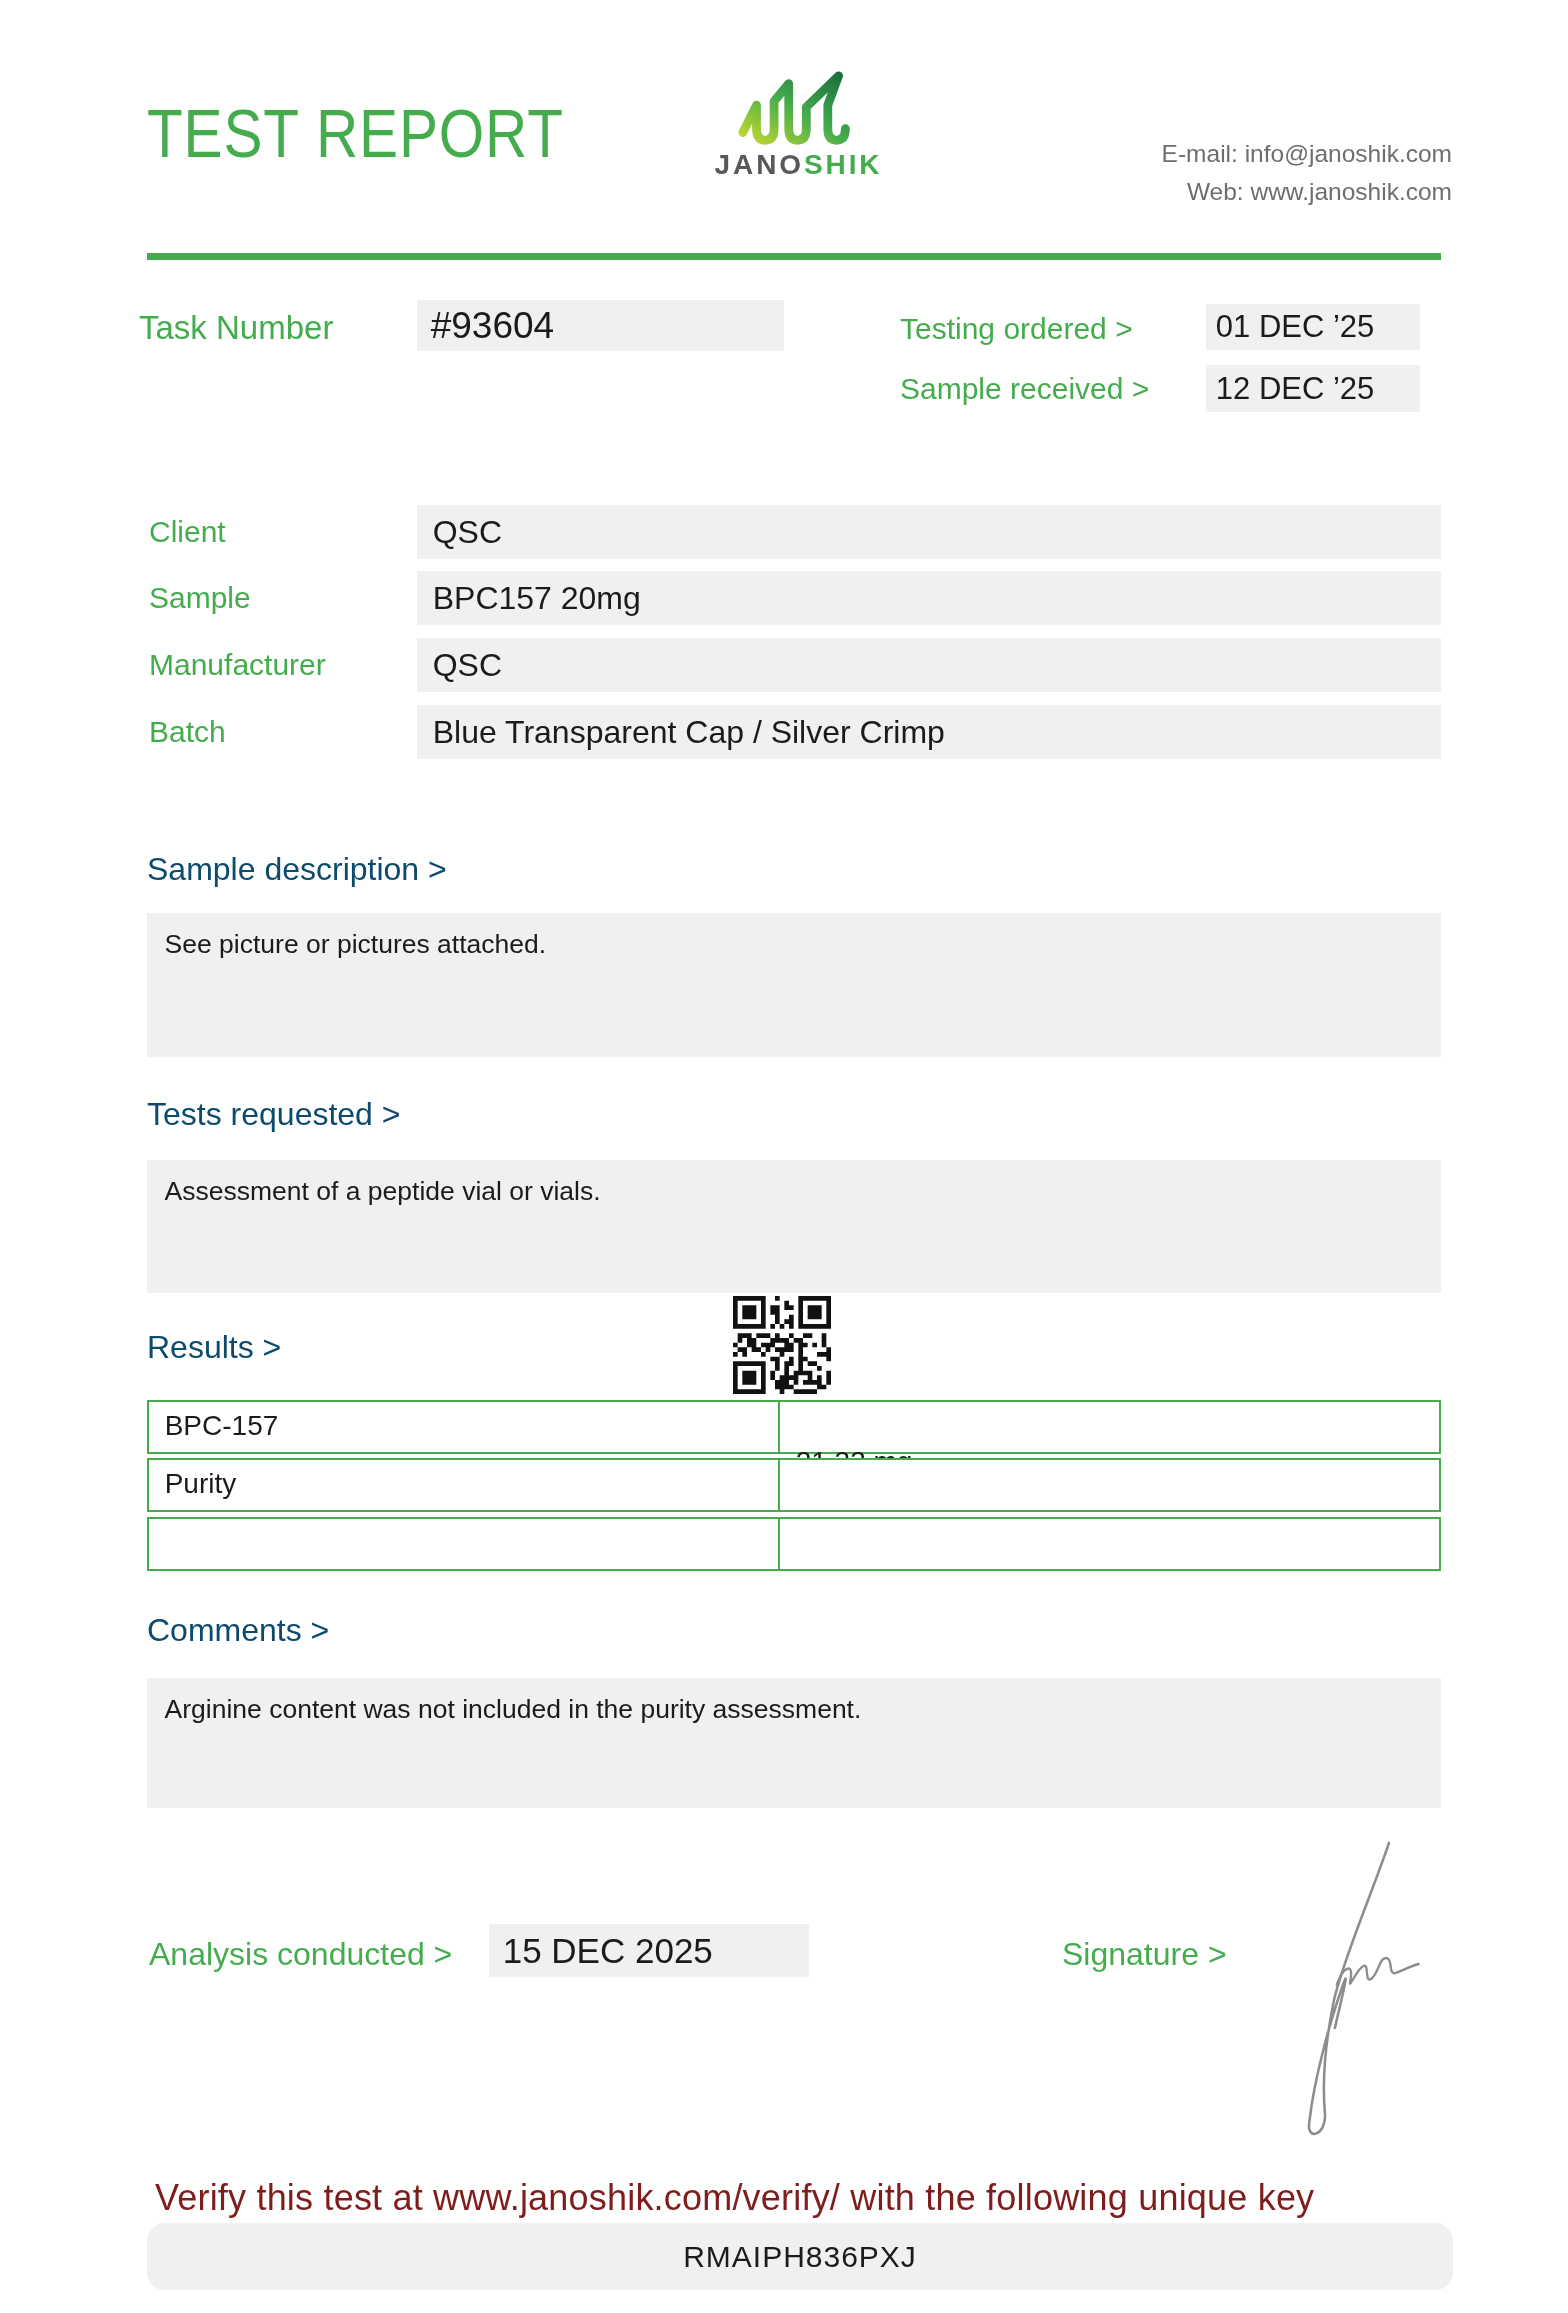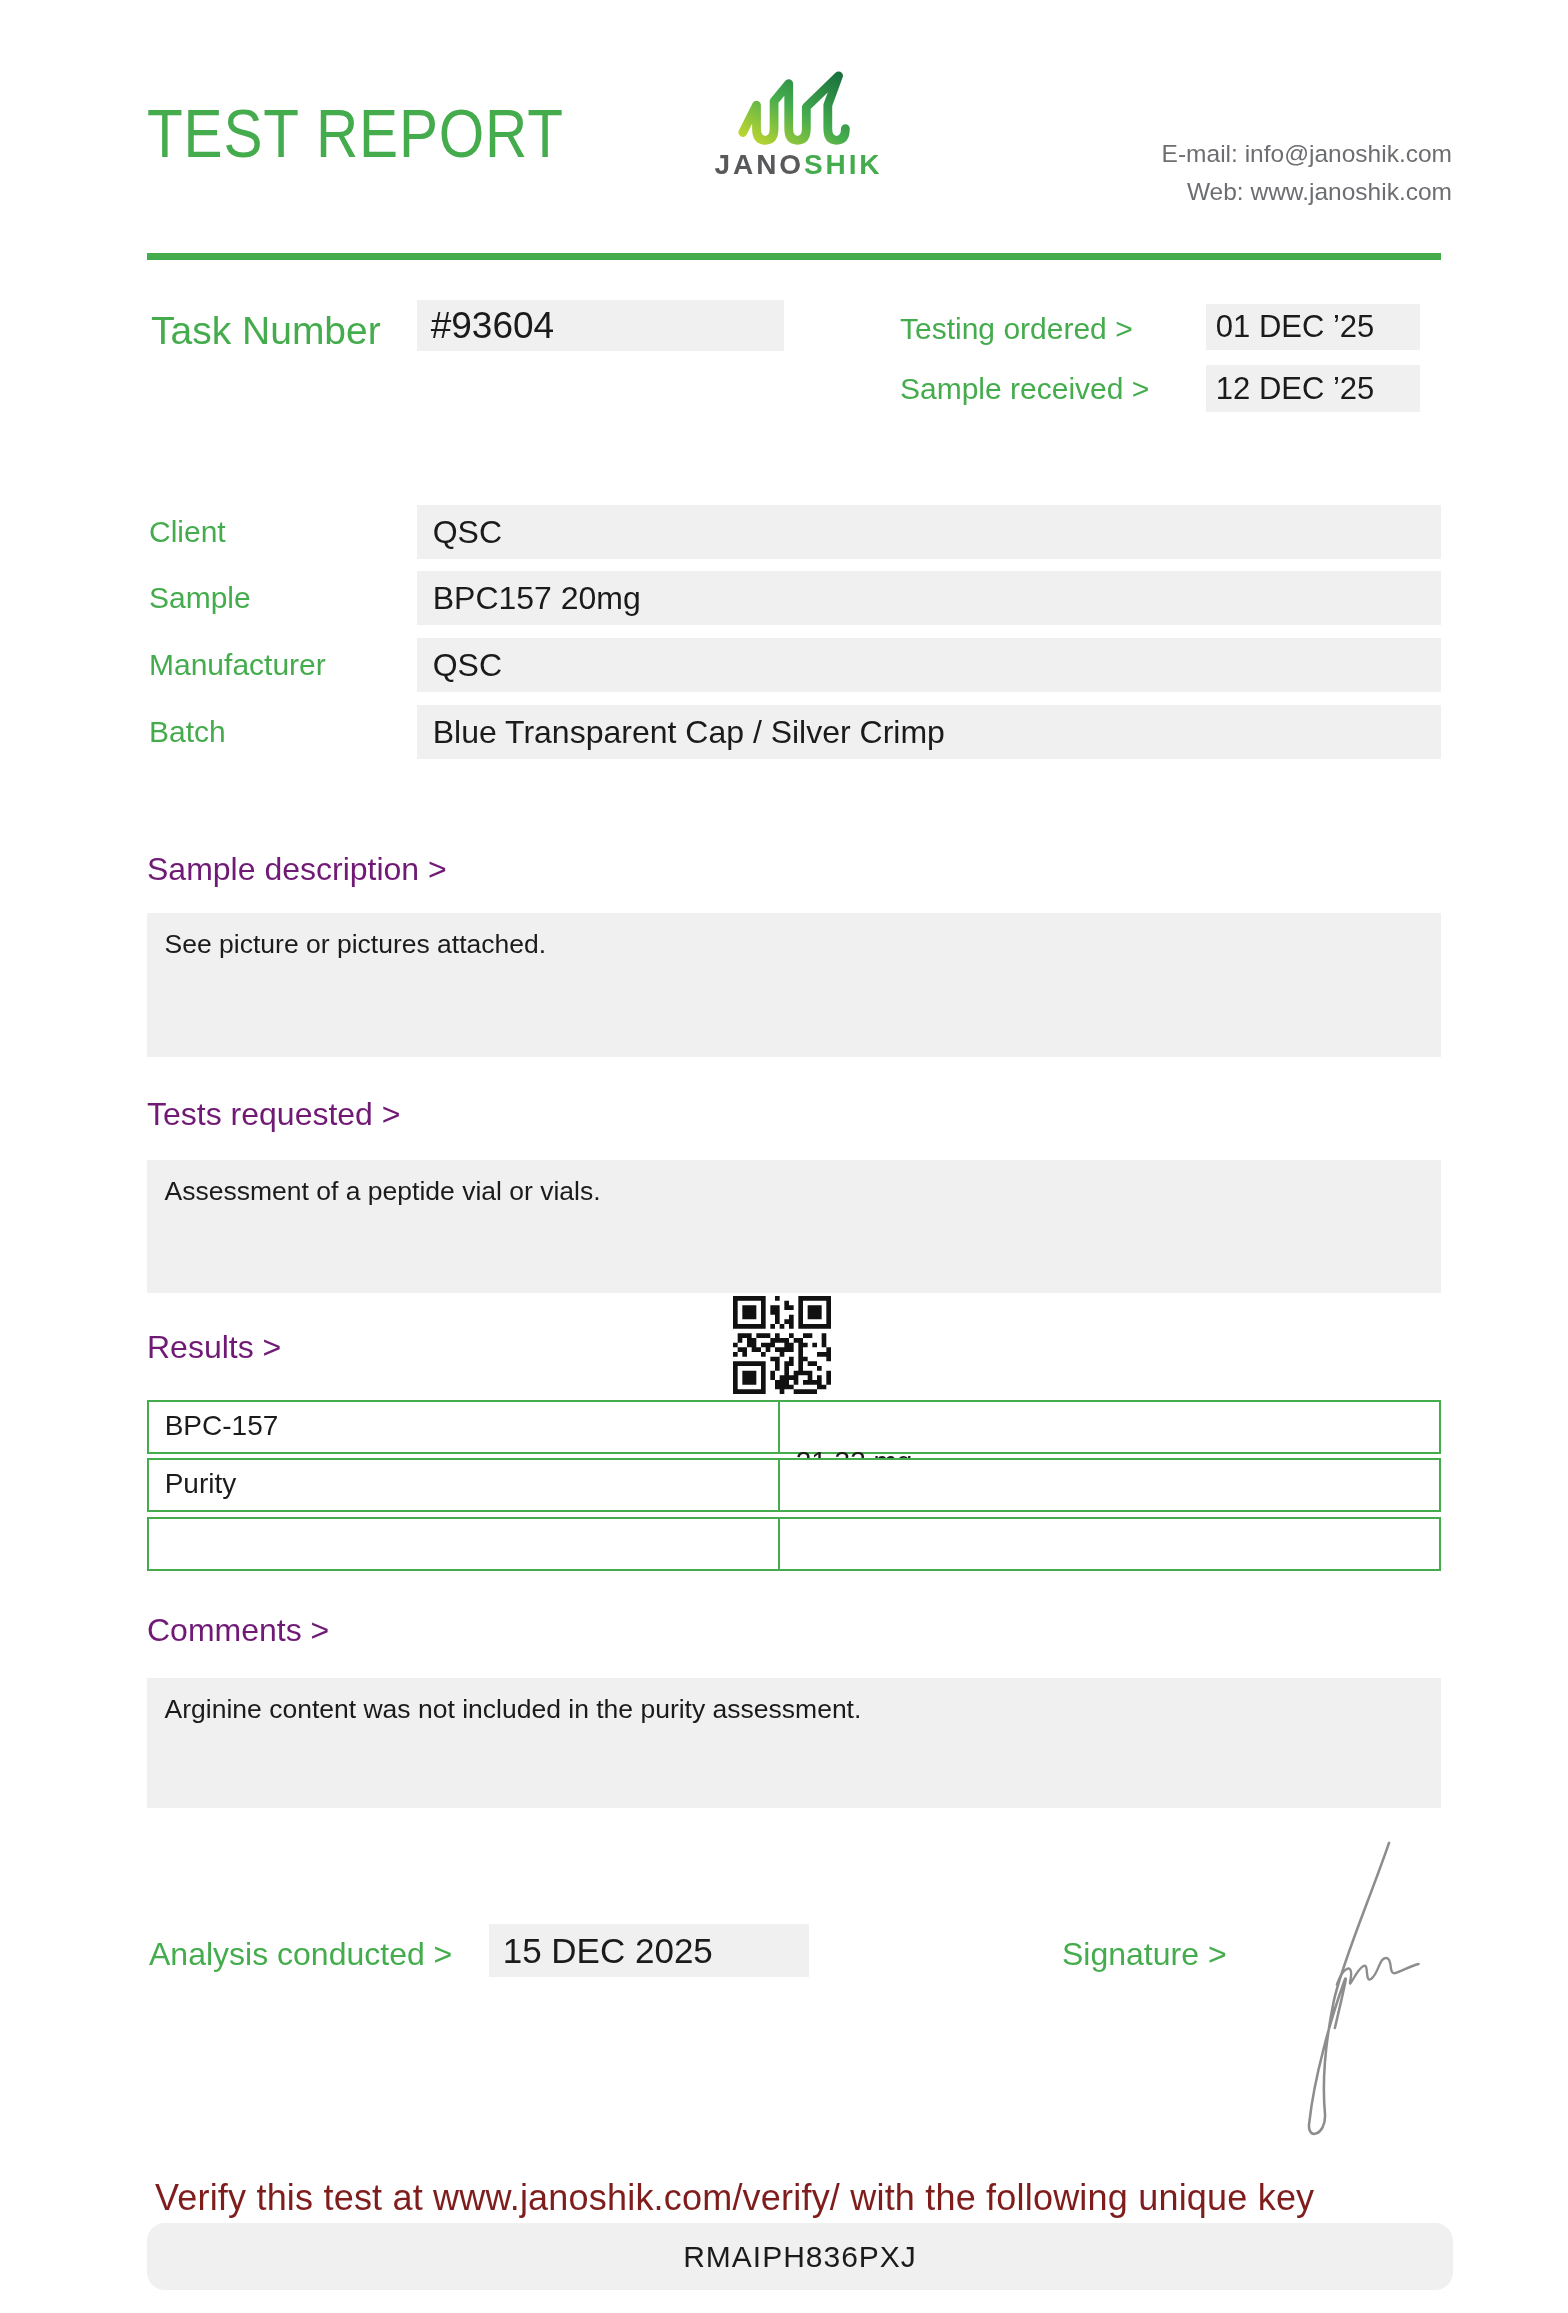--- a/index.html
+++ b/index.html
@@ -15,36 +15,36 @@
   }
   .logo{position:absolute;left:681px;top:71px;width:235px;text-align:center;}
   .logo svg{display:block;margin:0 auto;}
   .logo-word{font-size:28px;font-weight:bold;letter-spacing:2.9px;line-height:1;margin-top:2px;white-space:nowrap;}
   .logo-word .gray{color:#58595b;}
   .logo-word .green{color:#45ac4e;}
   .contact{position:absolute;right:116px;top:135px;text-align:right;font-size:24.5px;color:#6d6e71;line-height:38px;}
   .rule{position:absolute;left:147px;right:127px;top:253px;height:6.9px;background:#45ac4e;}
   
   .lbl{color:#45ac4e;white-space:nowrap;}
-  .task-label{position:absolute;left:151px;top:309px;font-size:39px;}
+  .task-label{position:absolute;left:139px;top:309px;font-size:33px;}
   .task-box{position:absolute;left:417px;top:300px;width:353px;height:51px;background:#f0f0f0;
             font-size:37px;line-height:51px;padding-left:13.7px;}
   .ordered-label{position:absolute;left:900px;top:312px;font-size:30px;}
   .ordered-box{position:absolute;left:1206px;top:304px;width:204px;height:46px;background:#f0f0f0;
                font-size:31px;line-height:46px;padding-left:9.8px;white-space:nowrap;}
   .received-label{position:absolute;left:900px;top:372px;font-size:30px;}
   .received-box{position:absolute;left:1206px;top:365px;width:204px;height:47px;background:#f0f0f0;
                 font-size:31px;line-height:47px;padding-left:9.8px;white-space:nowrap;}
   
   .info-row{position:absolute;left:147px;right:127px;height:54px;}
   .info-row .lbl{position:absolute;left:2px;top:9.8px;font-size:30px;}
   .info-row .val{position:absolute;left:270px;right:0;height:54px;background:#f0f0f0;
                  font-size:32px;line-height:54px;padding-left:15.7px;}
   
-  .sec-label{position:absolute;left:147px;font-size:32px;color:#701a75;white-space:nowrap;}
+  .sec-label{position:absolute;left:147px;font-size:32px;color:#0c4a6e;white-space:nowrap;}
   .sec-box{position:absolute;left:147px;right:127px;background:#f0f0f0;
            font-size:26.5px;padding:15.7px 17.6px;box-sizing:border-box;}
   
   .qr{position:absolute;left:733px;top:1296px;width:98px;height:98px;}
   .res-row{position:absolute;left:147px;right:127px;height:54px;border:2.9px solid #45ac4e;
            display:flex;box-sizing:border-box;background:#fff;}
   .res-cell{font-size:28px;line-height:48px;padding-left:15.7px;box-sizing:border-box;}
   .res-name{width:631px;border-right:2.9px solid #45ac4e;}
   .res-val{flex:1;margin-top:36px;}
   

